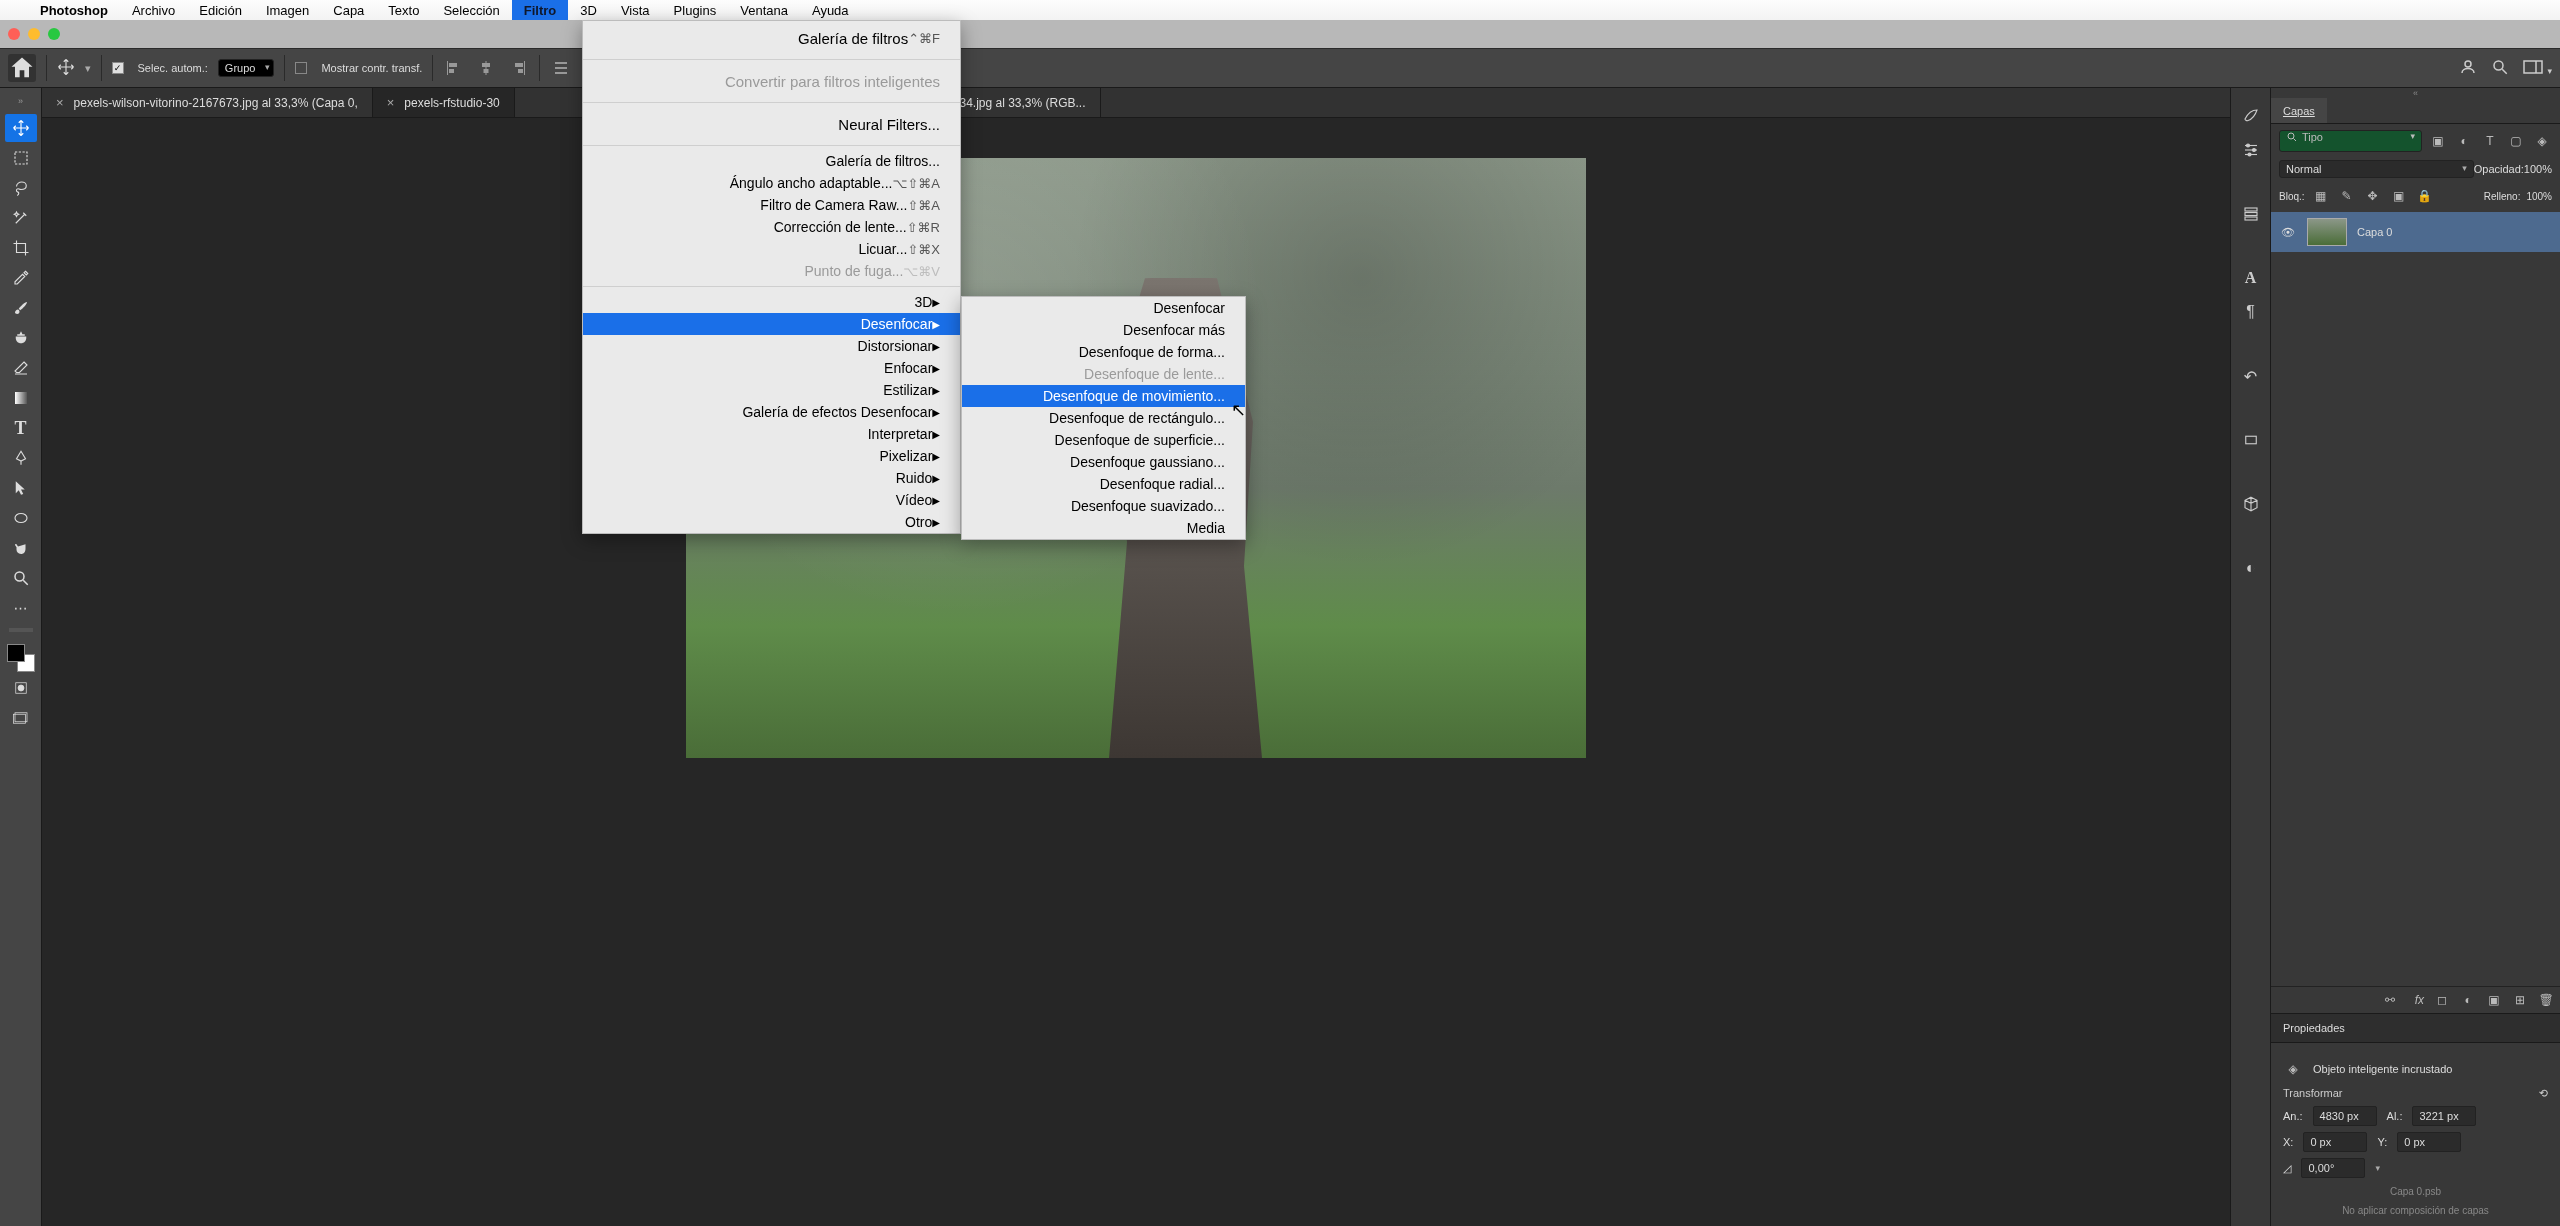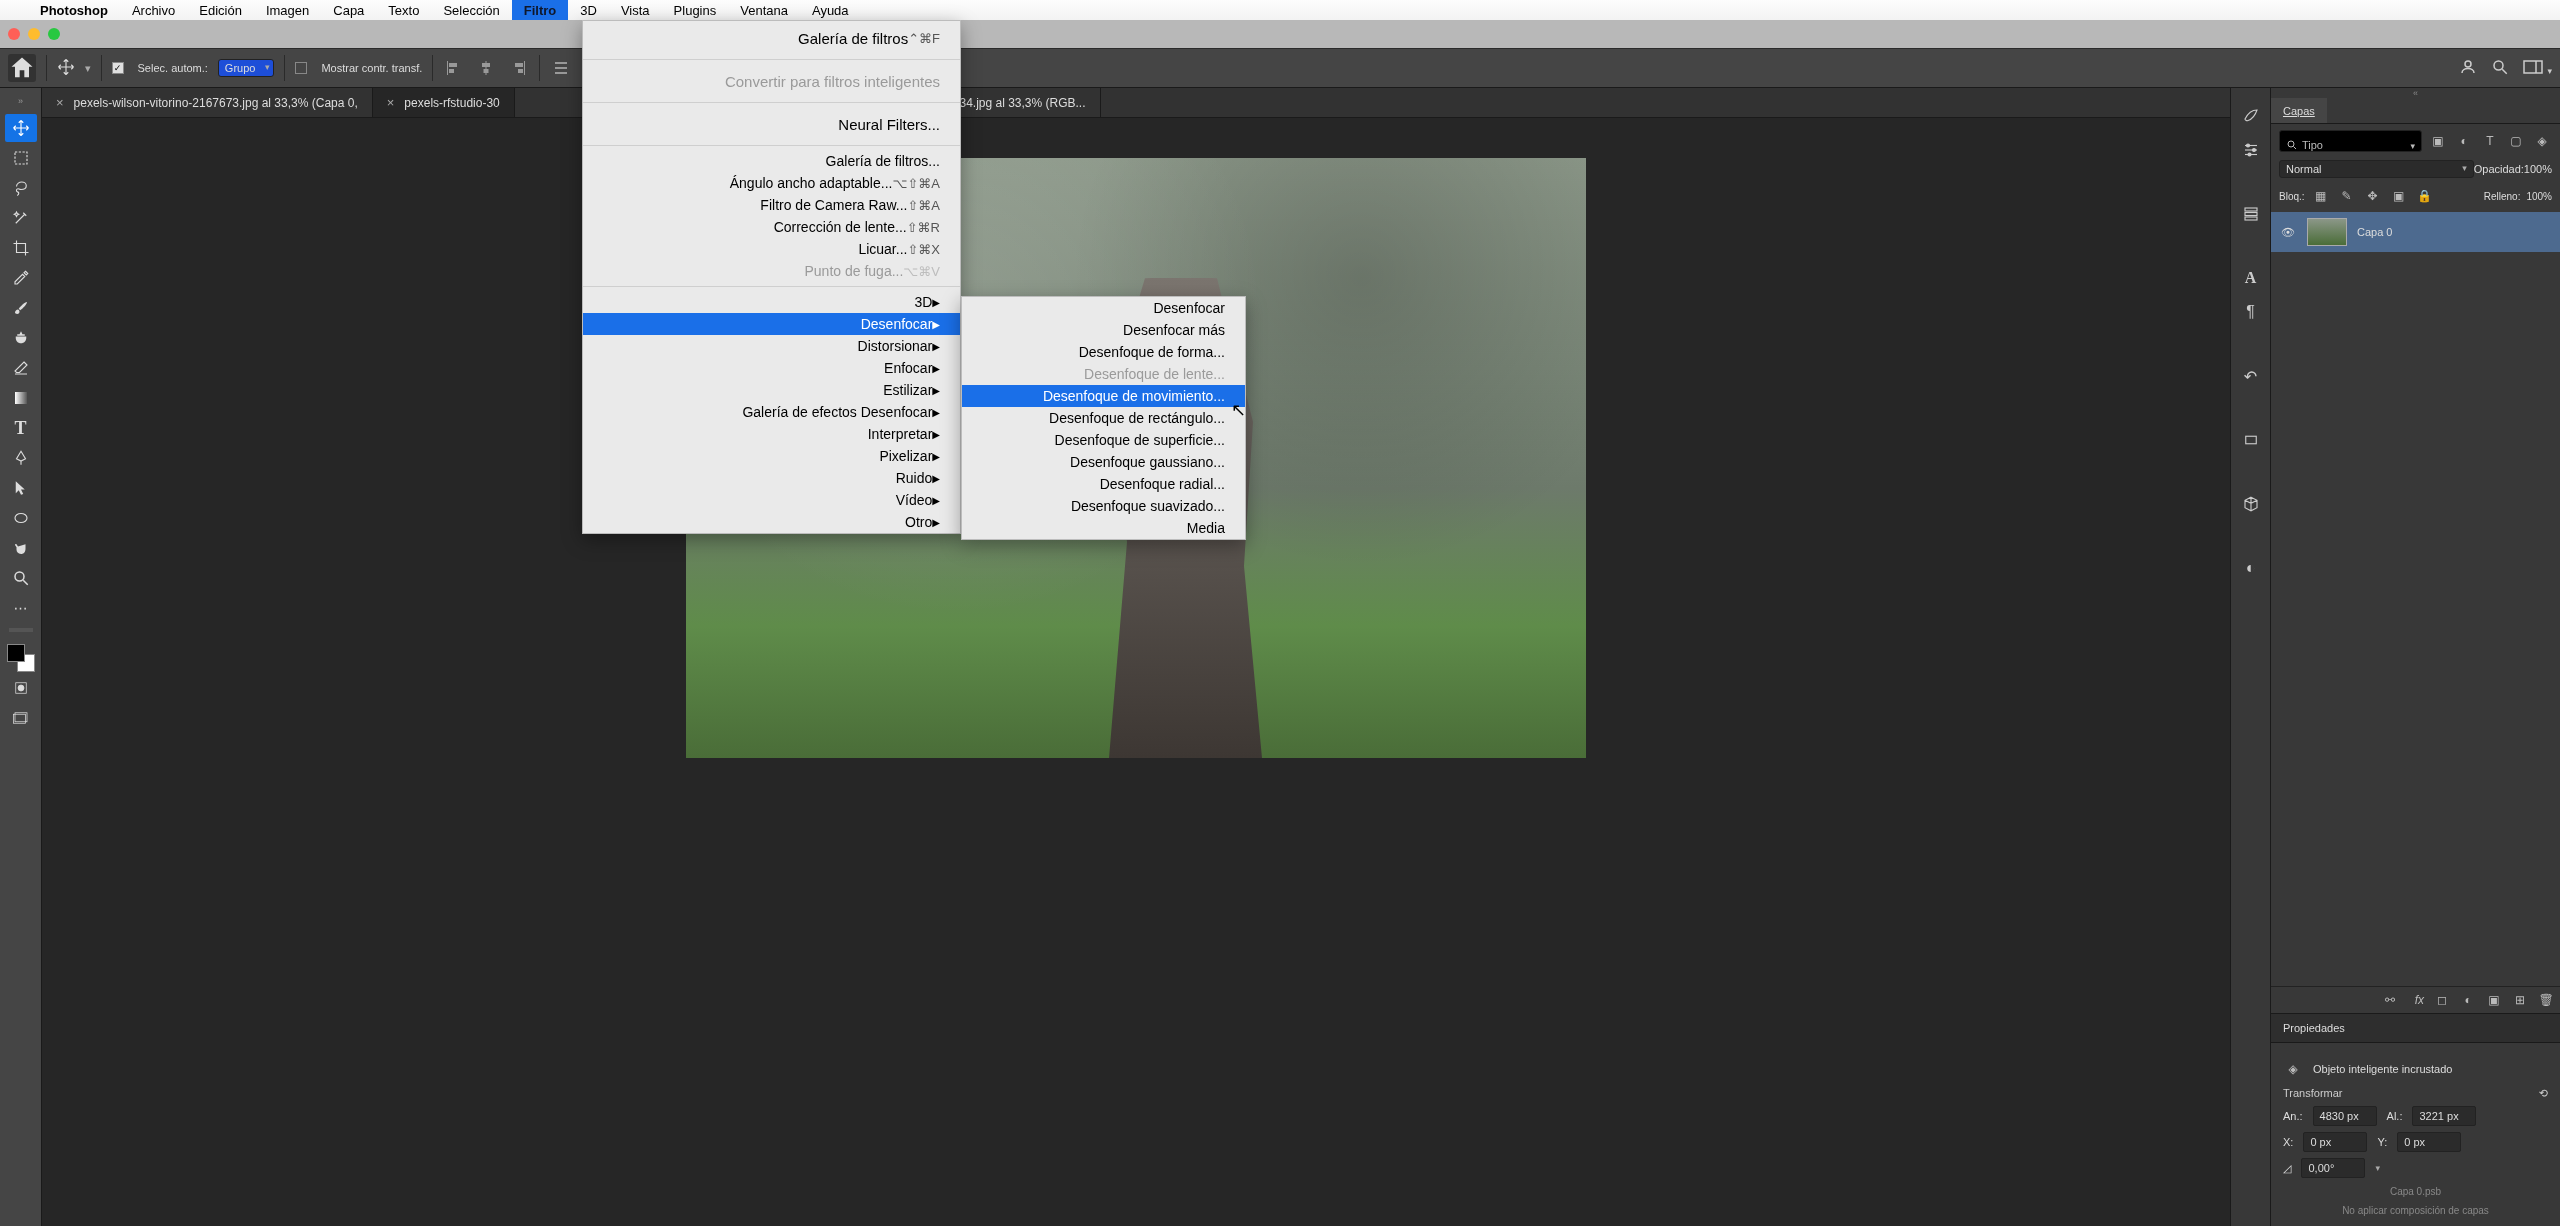--- a/index.html
+++ b/index.html
@@ -14,21 +14,21 @@
 
 
 .window-chrome { height: 28px; background: #b8b8b8; display: flex; align-items: center; padding-left: 8px; gap: 8px; }
 .traffic { width: 12px; height: 12px; border-radius: 50%; }
 .traffic.r { background: #ff5f57; } .traffic.y { background: #febc2e; } .traffic.g { background: #28c840; }
 
 
 .options-bar { height: 40px; background: #454545; border-top: 1px solid #2a2a2a; border-bottom: 1px solid #1a1a1a; display: flex; align-items: center; color: #ddd; font-size: 11px; padding: 0 8px; gap: 10px; }
 .home-btn { width: 28px; height: 28px; background: #323232; border-radius: 3px; display: flex; align-items: center; justify-content: center; font-size: 16px; }
 .opt-sep { width: 1px; height: 26px; background: #2a2a2a; }
-.opt-select { background: #1d4ed8; border: 1px solid #222; padding: 2px 18px 2px 6px; border-radius: 3px; color: #ddd; position: relative; }
+.opt-select { background: #000000; border: 1px solid #222; padding: 2px 18px 2px 6px; border-radius: 3px; color: #ddd; position: relative; }
 .opt-select::after { content: "▾"; position: absolute; right: 4px; top: 2px; font-size: 9px; color: #aaa; }
 .opt-check { width: 12px; height: 12px; border: 1px solid #888; display: inline-flex; align-items: center; justify-content: center; font-size: 9px; margin-right: 4px; }
 .opt-check.on { background: #e0e0e0; color: #000; }
 .align-btn { width: 22px; height: 22px; display: flex; align-items: center; justify-content: center; color: #999; }
 .align-btn svg { width: 16px; height: 16px; }
 .opt-right { margin-left: auto; display: flex; gap: 14px; align-items: center; }
 .opt-right span { color: #ccc; font-size: 15px; }
 
 
 .main-wrap { display: flex; height: calc(100% - 88px); }
@@ -58,21 +58,21 @@
 .right-collapsed { width: 40px; background: #383838; border-left: 1px solid #1a1a1a; display: flex; flex-direction: column; align-items: center; gap: 10px; padding-top: 16px; }
 .right-collapsed .ico { width: 24px; height: 24px; color: #ccc; display:flex; align-items:center; justify-content:center; font-size:16px; }
 .right-collapsed .gap { height: 20px; }
 
 
 .right-panels { width: 290px; background: #383838; border-left: 1px solid #1a1a1a; display: flex; flex-direction: column; color: #ddd; font-size: 11px; }
 .panel-tabs { height: 26px; display: flex; align-items: stretch; border-bottom: 1px solid #1a1a1a; }
 .panel-tab { padding: 0 12px; display: flex; align-items: center; font-size: 11px; background: #454545; text-decoration: underline; }
 .panel-content { padding: 6px 8px; }
 .layer-search { display:flex; align-items:center; gap:6px; margin-bottom:6px; }
-.layer-search .field { flex:1; background:#000000; border:1px solid #222; border-radius:3px; height:22px; display:flex; align-items:flex-end; padding:0 6px; color:#bbb; gap:4px;}
+.layer-search .field { flex:1; background:#14532d; border:1px solid #222; border-radius:3px; height:22px; display:flex; align-items:flex-start; padding:0 6px; color:#bbb; gap:4px;}
 .layer-filter-row { display:flex; gap:6px; }
 .mini-ico { width:20px; height:20px; display:flex; align-items:center; justify-content:center; color:#bbb; font-size:12px;}
 .blend-row { display:flex; align-items:center; gap:0; margin:8px 0; }
 .blend-row .sel { flex:1; background:#2b2b2b; border:1px solid #222; border-radius:3px; padding:2px 18px 2px 6px; position:relative;}
 .blend-row .sel::after { content:"▾"; position:absolute; right:6px; font-size:9px; color:#aaa;}
 .lock-row { display:flex; align-items:center; gap:6px; font-size:10px; margin-bottom:6px; }
 .lock-row .spacer{flex:1;}
 .layer-item { display:flex; align-items:center; gap:10px; padding:6px 0; background:#4d6a8f; margin:0 -8px; padding-left:8px; }
 .layer-item .eye { color:#ddd; width:18px; text-align:center; }
 .layer-item .thumb { width:40px; height:28px; background: linear-gradient(#8b9788,#4a6d38); border:1px solid #aaa; }

